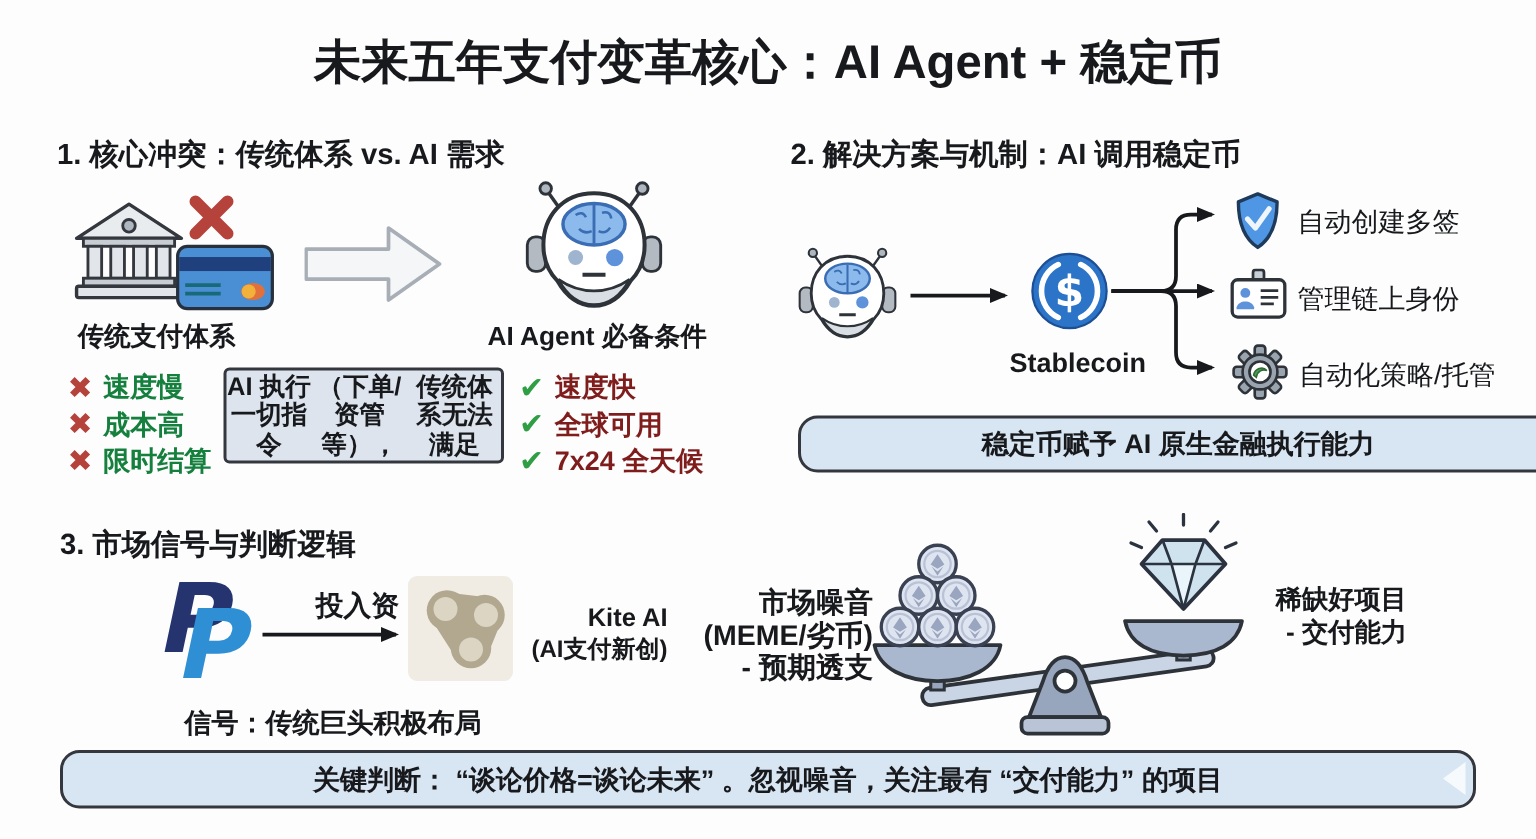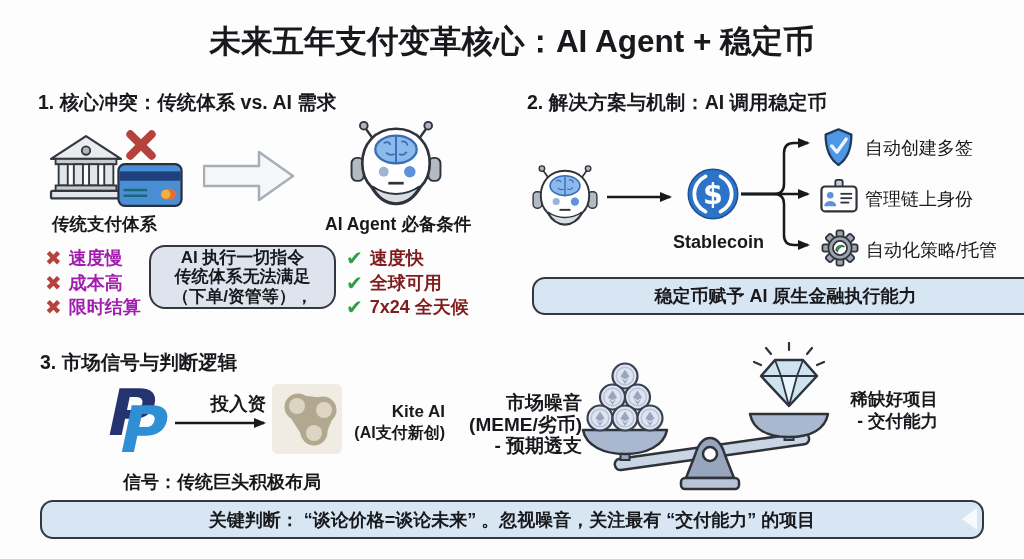--- a/index.html
+++ b/index.html
@@ -7,24 +7,24 @@
 body{font-family:"Liberation Sans","DejaVu Sans",sans-serif;color:#17191c;background:#fff;overflow:hidden}
 .canvas{position:relative;width:1024px;height:559px;background:#fdfdfd}
 .abs{position:absolute}
 .title{left:0;right:0;top:21px;text-align:center;font-size:31.5px;font-weight:800}
 .h2{font-size:19.5px;font-weight:800;white-space:nowrap}
 .lbl{font-size:17.5px;font-weight:800;white-space:nowrap}
 .item{font-size:18px;font-weight:400;white-space:nowrap}
 .list{display:flex;flex-direction:column;font-size:18px;font-weight:800}
 .li{display:flex;align-items:center;height:24.5px;gap:7px;white-space:nowrap}
 .neg .mark{color:#b5433b;font-size:20px}
-.neg .txt{color:#a21caf}
+.neg .txt{color:#15803d}
 .pos .mark{color:#2f9e44;font-size:20px}
 .pos .txt{color:#7f1d1d}
-.box{background:#dde4ee;border:2.5px solid #34383e;border-radius:16px;display:flex;flex-direction:column;align-items:center;justify-content:center;text-align:center;font-weight:800}
+.box{background:#dde4ee;border:2.5px solid #34383e;border-radius:4px;display:flex;flex-direction:row;align-items:center;justify-content:flex-start;text-align:center;font-weight:800}
 .bluebox{background:#d8e5f3;border:2.5px solid #34383e;border-radius:13px;display:flex;align-items:center;justify-content:center;text-align:center;font-weight:800}
 .ctr{text-align:right;font-weight:800}
 </style>
 </head>
 <body>
 
 <div class="canvas">
 
   <div class="abs title">未来五年支付变革核心：AI Agent + 稳定币</div>
 
@@ -88,22 +88,22 @@
         <span class="txt">成本高</span>
       </div>
     <div class="li neg">
         <span class="mark">✖</span>
         <span class="txt">限时结算</span>
       </div>
   </div>
 
   <div class="abs box" style="left:149px;top:245px;width:187px;height:64px;font-size:17px;line-height:19.6px">
     <div>AI 执行一切指令</div>
+    <div>（下单/资管等），</div>
     <div>传统体系无法满足</div>
-    <div>（下单/资管等），</div>
   </div>
 
   <div class="abs list" style="left:346px;top:246px">
     <div class="li pos">
         <span class="mark">✔</span>
         <span class="txt">速度快</span>
       </div>
     <div class="li pos">
         <span class="mark">✔</span>
         <span class="txt">全球可用</span>

